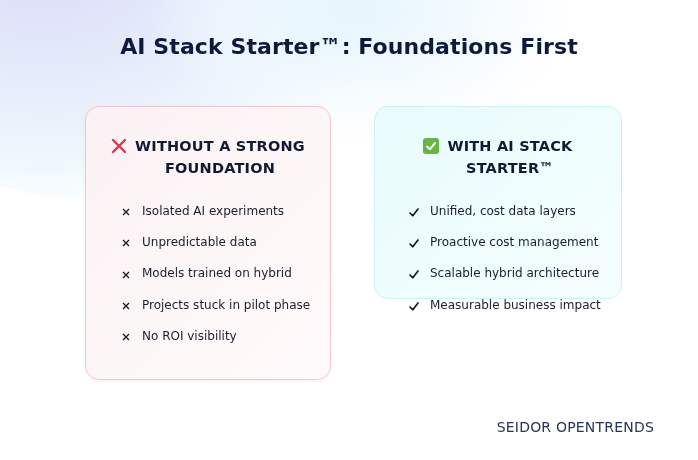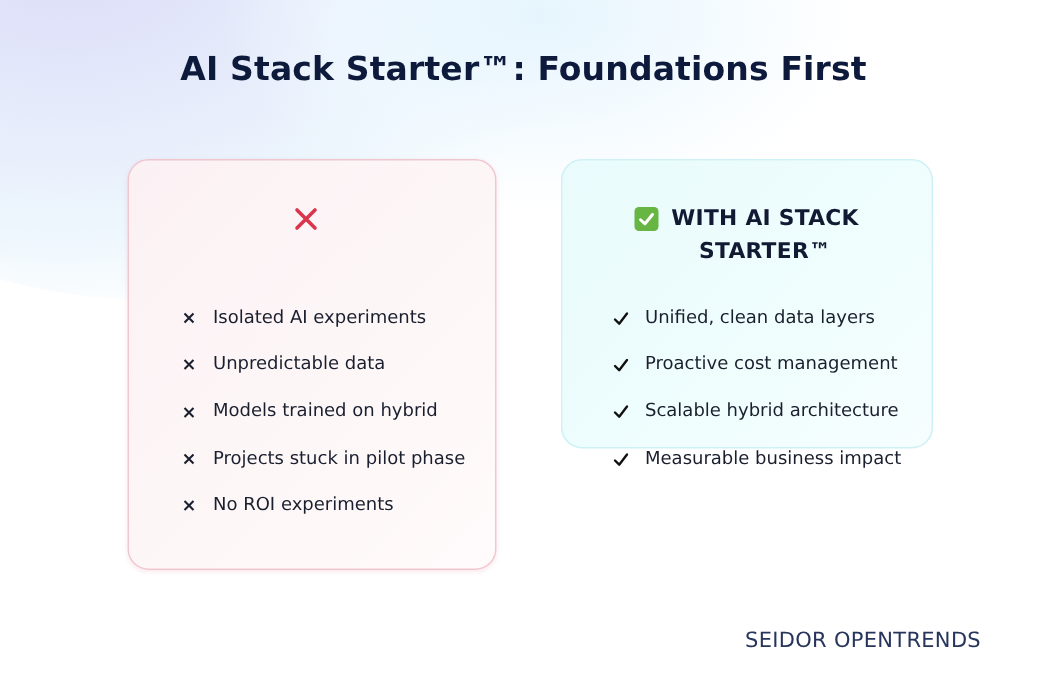--- a/index.html
+++ b/index.html
@@ -117,20 +117,22 @@
 
 <h1 class="title">AI Stack Starter™: Foundations First</h1>
 
 <section class="card left">
   <div class="card-head">
     <span class="head-icon">
       <svg width="16" height="16" viewBox="0 0 16 16">
           <path d="M2 2 L14 14 M14 2 L2 14" stroke="#d9364e" stroke-width="2.4" stroke-linecap="round"></path>
         </svg>
     </span>
+    <span class="head-text">WITHOUT A STRONG
+FOUNDATION</span>
   </div>
   <ul class="items">
     <li>
       <span class="bullet">
           <svg width="8" height="8" viewBox="0 0 8 8">
             <path d="M1 1 L7 7 M7 1 L1 7" stroke="#1a1f2e" stroke-width="1.4"></path>
           </svg>
         </span>
       <span>Isolated AI experiments</span>
     </li>
@@ -157,21 +159,21 @@
           </svg>
         </span>
       <span>Projects stuck in pilot phase</span>
     </li>
     <li>
       <span class="bullet">
           <svg width="8" height="8" viewBox="0 0 8 8">
             <path d="M1 1 L7 7 M7 1 L1 7" stroke="#1a1f2e" stroke-width="1.4"></path>
           </svg>
         </span>
-      <span>No ROI experiments</span>
+      <span>No ROI visibility</span>
     </li>
   </ul>
 </section>
 
 <section class="card right">
   <div class="card-head">
     <span class="head-icon check-box">
       <svg width="12" height="12" viewBox="0 0 12 12">
           <path d="M2 6.5 L5 9.2 L10 3" fill="none" stroke="#ffffff" stroke-width="2" stroke-linecap="round" stroke-linejoin="round"></path>
         </svg>
@@ -179,21 +181,21 @@
     <span class="head-text">WITH AI STACK
 STARTER™</span>
   </div>
   <ul class="items">
     <li>
       <span class="bullet">
           <svg width="10" height="9" viewBox="0 0 10 9">
             <path d="M1 5 L3.8 7.8 L9 1" fill="none" stroke="#111" stroke-width="1.6" stroke-linecap="round" stroke-linejoin="round"></path>
           </svg>
         </span>
-      <span>Unified, clean data layers</span>
+      <span>Unified, cost data layers</span>
     </li>
     <li>
       <span class="bullet">
           <svg width="10" height="9" viewBox="0 0 10 9">
             <path d="M1 5 L3.8 7.8 L9 1" fill="none" stroke="#111" stroke-width="1.6" stroke-linecap="round" stroke-linejoin="round"></path>
           </svg>
         </span>
       <span>Proactive cost management</span>
     </li>
     <li>

